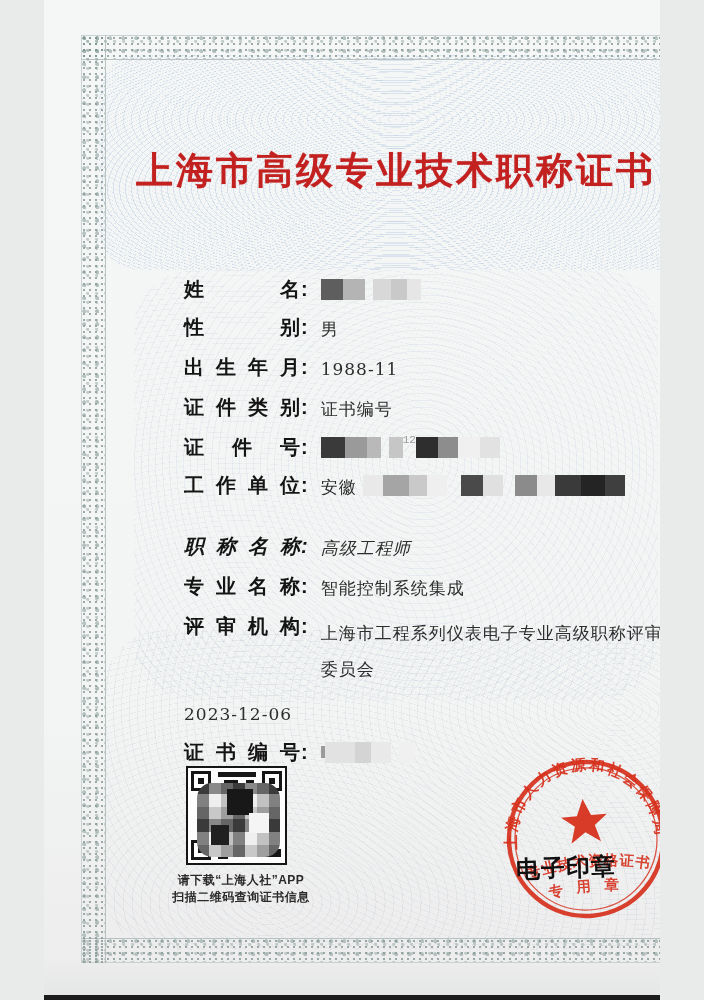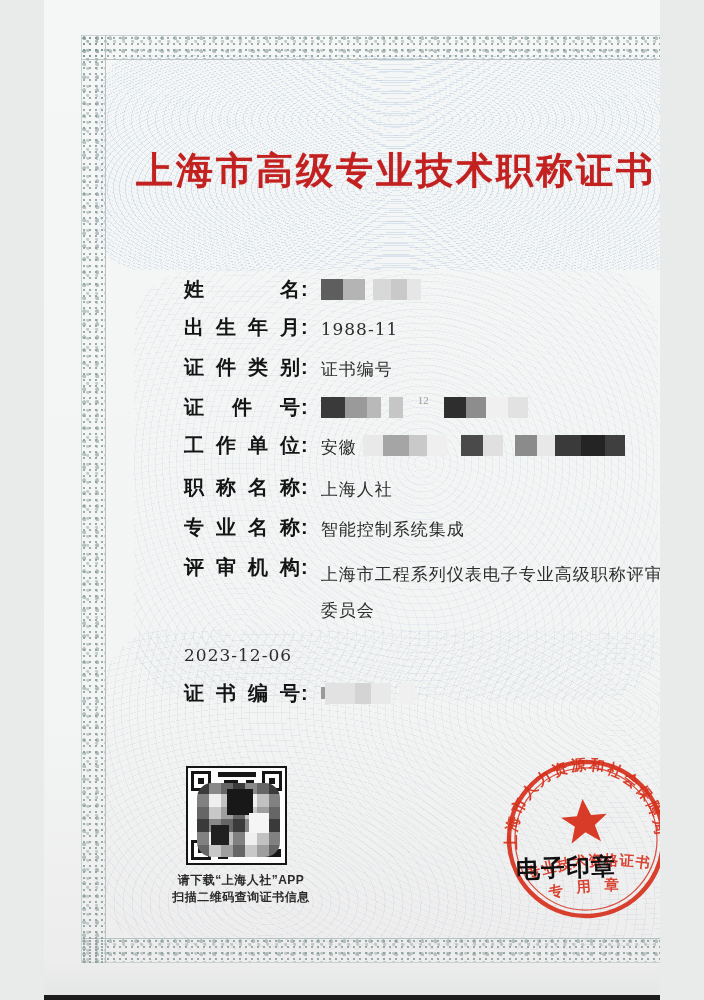--- a/index.html
+++ b/index.html
@@ -58,36 +58,36 @@
   .cert-title {
     position:absolute; left:0; top:146px; width:704px;
     text-align:center; font-size:37px; font-weight:bold; letter-spacing:3px;
     color:#c22120; font-family:"Liberation Sans", sans-serif;
     text-shadow:0 0 1px rgba(194,33,32,.4);
   }
 
   
   .fields { position:absolute; left:140px; top:276px; width:500px; }
   .row { display:flex; align-items:flex-start; line-height:26px; margin-bottom:12px; }
-  .row.gap-before { margin-top:14px; }
+  .row.gap-before { margin-top:33px;font-style:italic; }
   .flabel { flex:none; color:#141414; font-weight:bold; font-size:20px; white-space:nowrap; }
   .jlabel { display:inline-block; width:116px; text-align:justify; text-align-last:justify; }
   .colon  { display:inline-block; margin-left:1px; margin-right:13px; }
   .fvalue {
     font-family:"DejaVu Serif", serif; font-size:17px; color:#2d2d2d;
     padding-top:2px; letter-spacing:1px;
   }
   .fvalue.wide { display:inline-block; width:350px; line-height:36px; }
 
   
   .redact { display:flex; align-items:center; height:26px; }
   .px { display:inline-block; height:21px; }
   .frag {
-    font-family:Liberation Serif, serif; font-size:11px; color:#9a9a9a;
-    position:relative; top:-7px; margin:0 15px;
+    font-family:Liberation Mono, monospace; font-size:11px; color:#9a9a9a;
+    position:relative; top:-7px; margin:0 0;
   }
 
   
   .qr {
     position:absolute; left:142px; top:766px; width:101px; height:99px;
     background:#fdfdfd; border:2px solid #151515;
   }
   .finder { position:absolute; width:20px; height:20px; border:3px solid #151515; background:#fff; }
   .finder::after { content:""; position:absolute; inset:4px; background:#151515; }
   .finder.tl { left:3px; top:3px; }
@@ -146,20 +146,24 @@
       <span class="redact">
         <span class="px" style="width:22px;background:#5e5e5e"></span>
           <span class="px" style="width:22px;background:#b4b4b4"></span>
           <span class="px" style="width:8px"></span>
           <span class="px" style="width:18px;background:#d8d8d8"></span>
           <span class="px" style="width:16px;background:#c9c9c9"></span>
           <span class="px" style="width:14px;background:#e6e6e6"></span>
       </span>
     </div>
 
+    <div class="row">
+      <span class="flabel"><span class="jlabel">性别</span><span class="colon">:</span></span>
+      <span class="fvalue">男</span>
+    </div>
 
     <div class="row">
       <span class="flabel"><span class="jlabel">出生年月</span><span class="colon">:</span></span>
       <span class="fvalue">1988-11</span>
     </div>
 
     <div class="row">
       <span class="flabel"><span class="jlabel">证件类别</span><span class="colon">:</span></span>
       <span class="fvalue">证书编号</span>
     </div>
@@ -196,21 +200,21 @@
           <span class="px" style="width:22px;background:#8b8b8b"></span>
           <span class="px" style="width:18px;background:#e8e8e8"></span>
           <span class="px" style="width:26px;background:#3a3a3a"></span>
           <span class="px" style="width:24px;background:#242424"></span>
           <span class="px" style="width:20px;background:#3f3f3f"></span>
       </span>
     </div>
 
     <div class="row gap-before">
       <span class="flabel"><span class="jlabel">职称名称</span><span class="colon">:</span></span>
-      <span class="fvalue">上海人社</span>
+      <span class="fvalue">高级工程师</span>
     </div>
 
     <div class="row">
       <span class="flabel"><span class="jlabel">专业名称</span><span class="colon">:</span></span>
       <span class="fvalue">智能控制系统集成</span>
     </div>
 
     <div class="row">
       <span class="flabel"><span class="jlabel">评审机构</span><span class="colon">:</span></span>
       <span class="fvalue wide">上海市工程系列仪表电子专业高级职称评审委员会</span>

